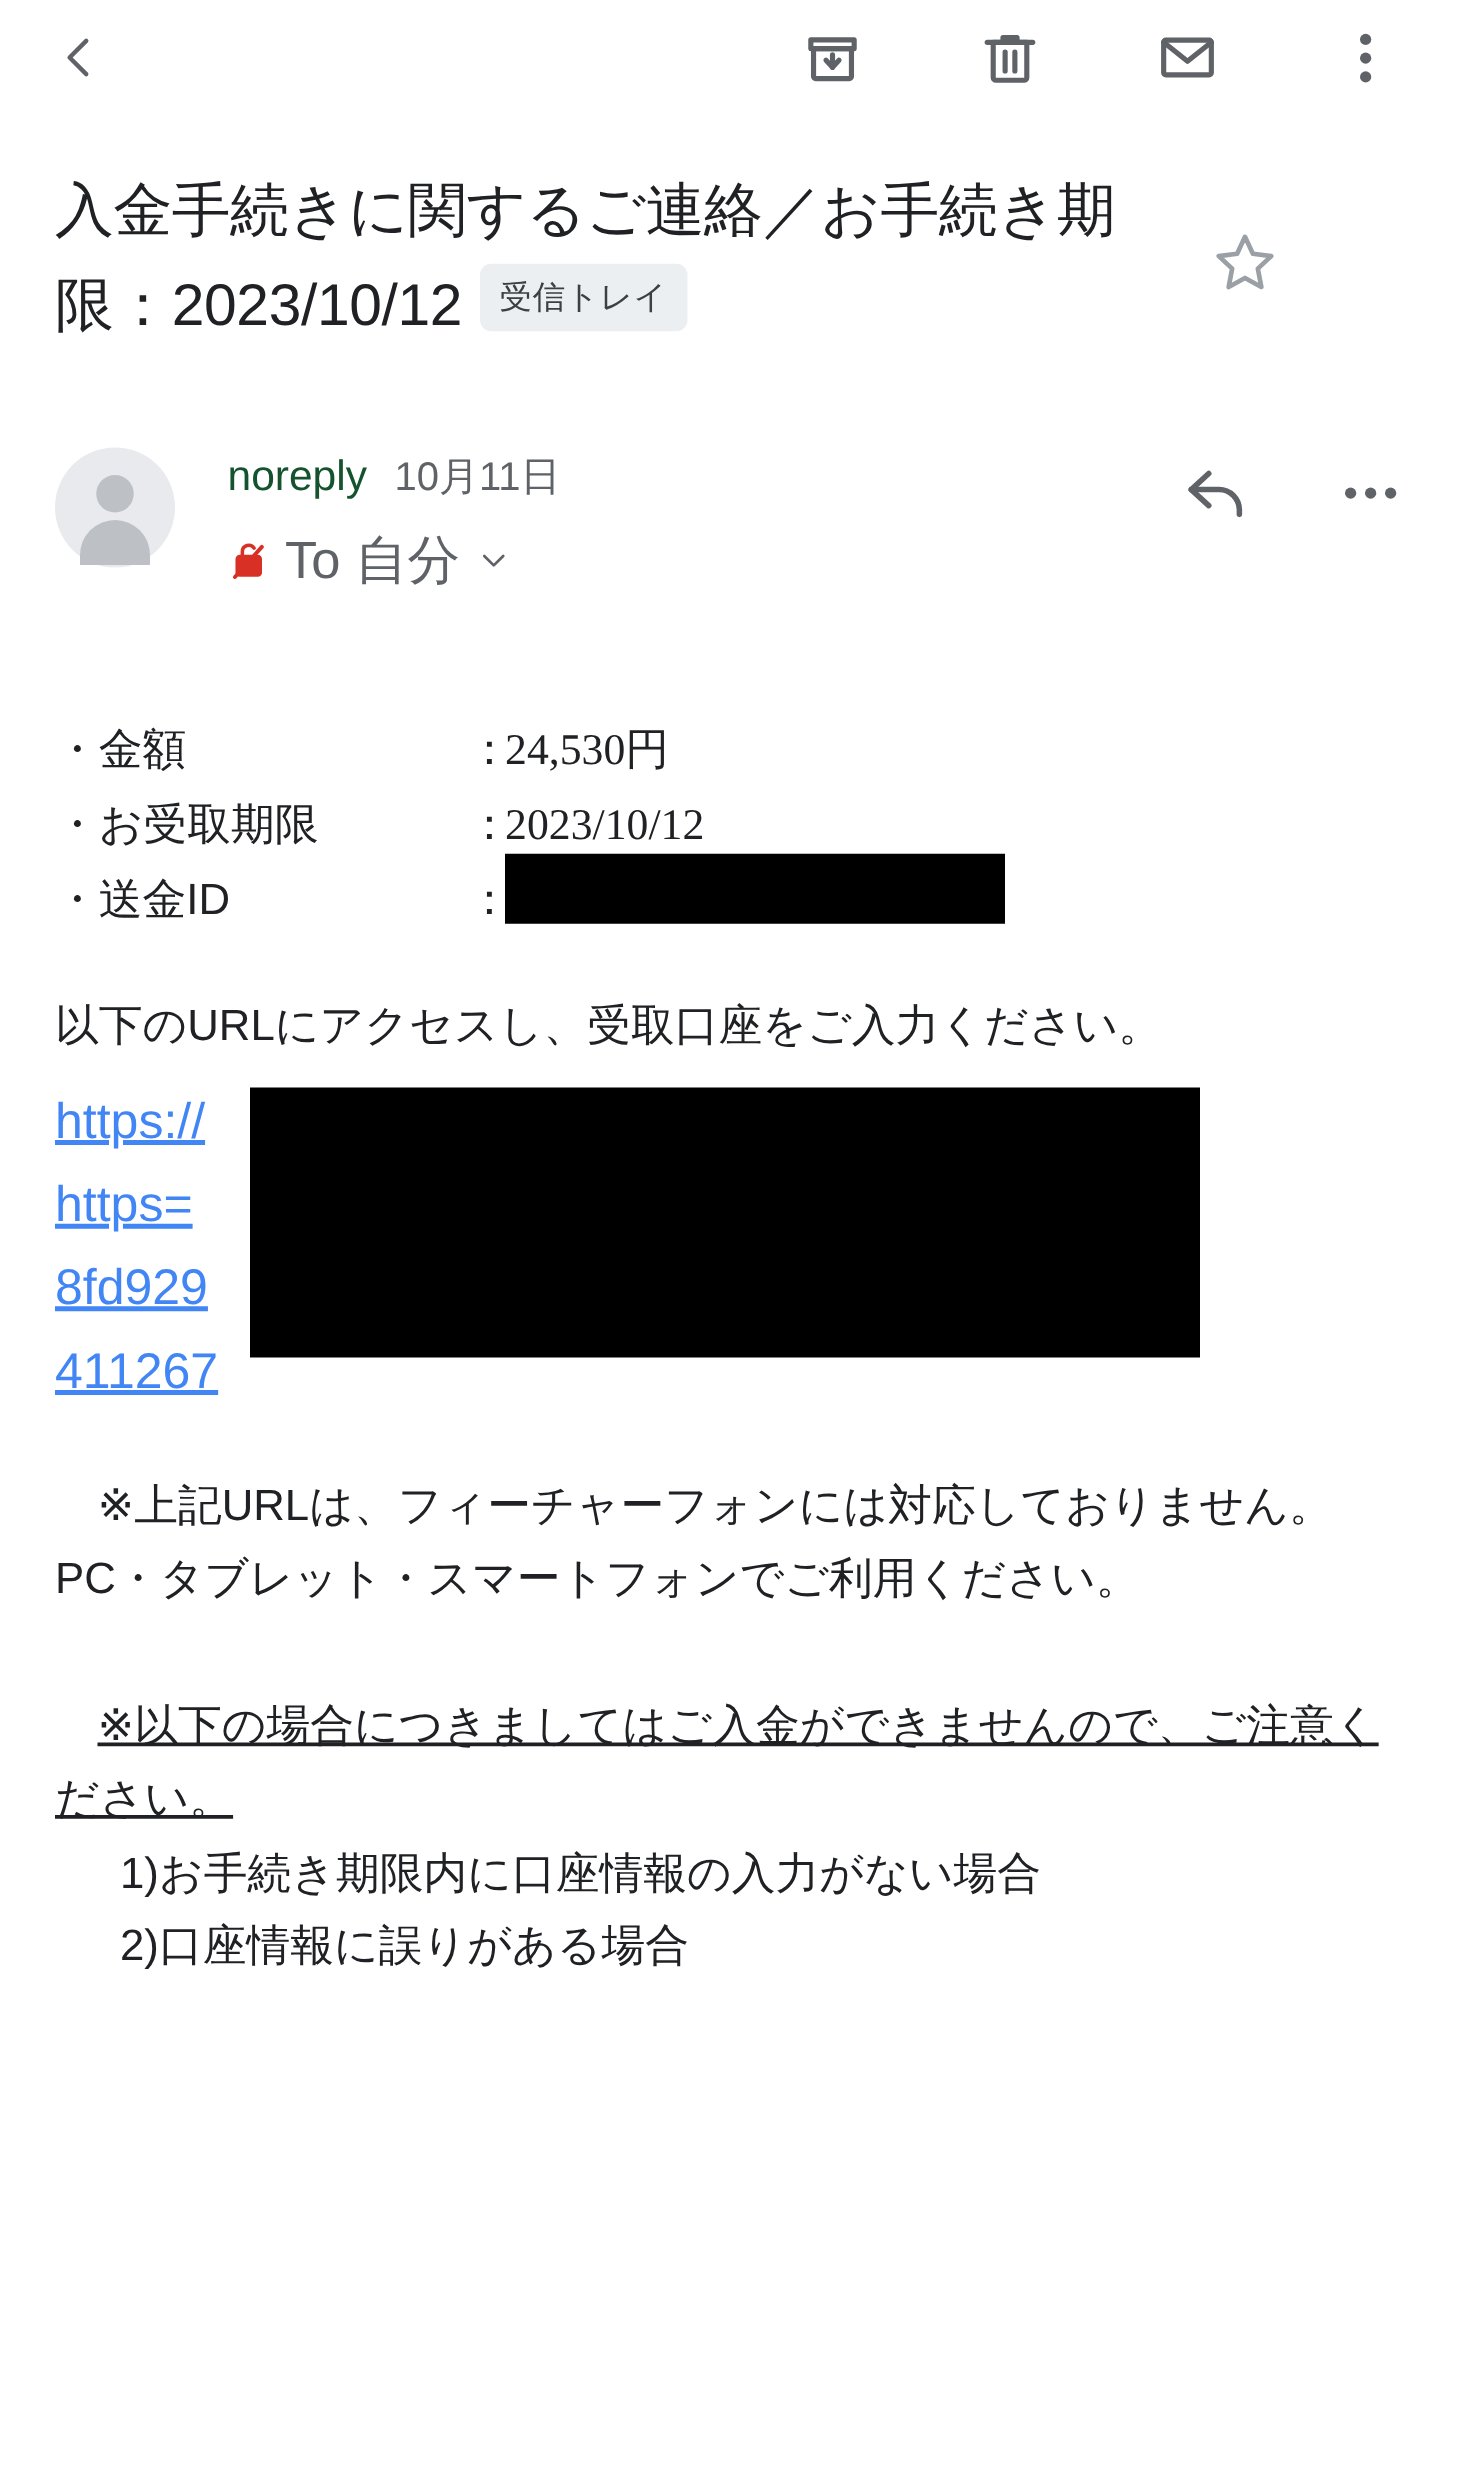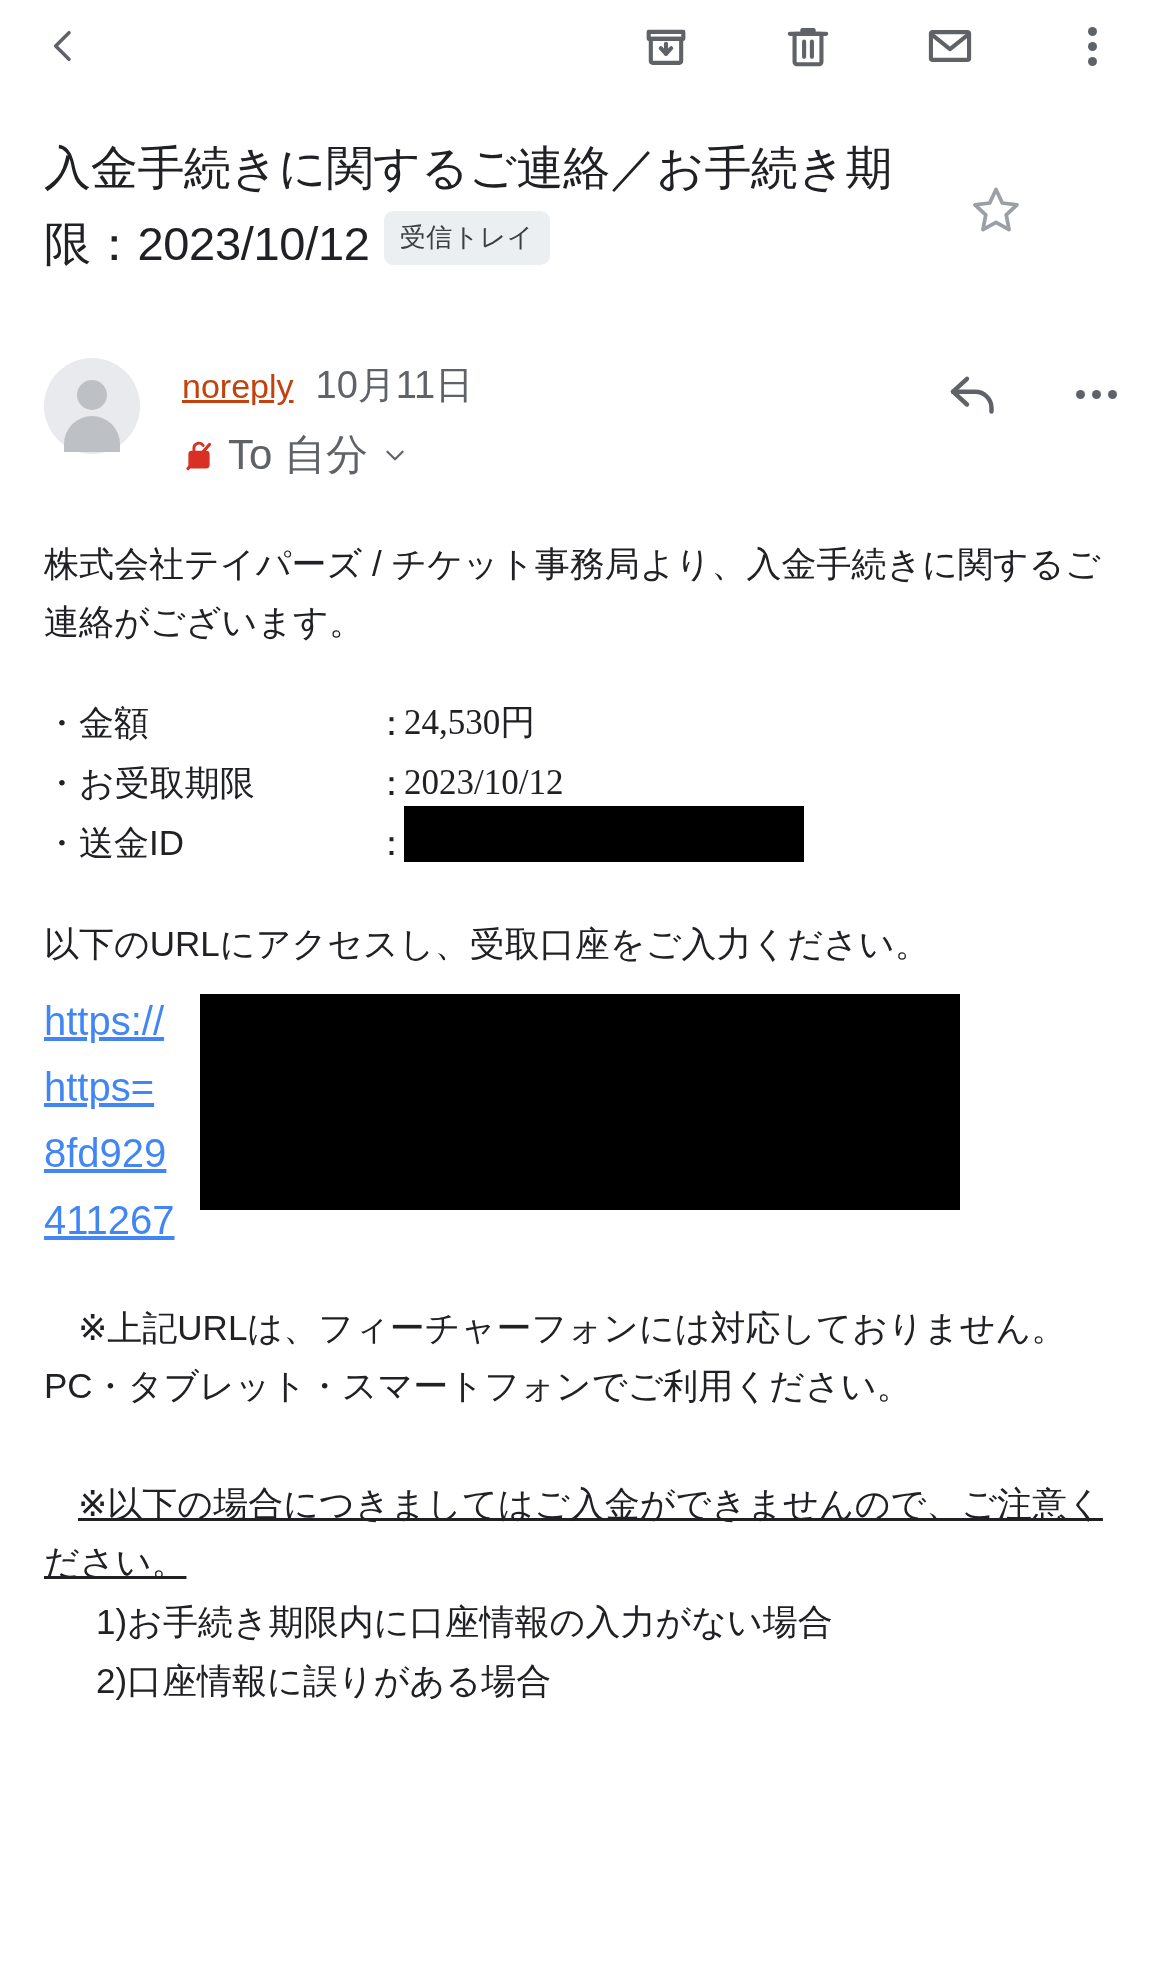--- a/index.html
+++ b/index.html
@@ -111,22 +111,22 @@
   }
   .avatar .body {
     position: absolute;
     width: 56px; height: 36px;
     border-radius: 28px 28px 0 0;
     background: #bdc1c6;
     left: 20px; top: 58px;
   }
   .sender-meta { flex: 1; padding-left: 42px; padding-top: 6px; }
   .sender-line1 { display: flex; align-items: baseline; }
-  .sender-name { font-size: 34px; color: #c2410c; font-weight: 400; text-decoration: underline; }
-  .sender-date { font-size: 38px; color: #5f6368; margin-left: 22px; }
+  .sender-name { font-size: 34px; color: #14532d; font-weight: 400; }
+  .sender-date { font-size: 32px; color: #5f6368; margin-left: 22px; }
   .sender-line2 {
     display: flex; align-items: center;
     margin-top: 16px;
   }
   .lock-icon { width: 34px; height: 34px; flex: none; margin-right: 12px; }
   .to-text { font-size: 42px; color: #5f6368; }
   .chev-down { margin-left: 14px; color: #5f6368; width: 26px; height: 26px; }
   .sender-actions {
     display: flex; align-items: center; gap: 66px;
     padding-top: 12px; padding-right: 12px;
@@ -274,21 +274,20 @@
       <span class="dots-h">
         <i></i>
           <i></i>
           <i></i>
       </span>
     </div>
   </div>
 
   <div class="body-wrap">
 
-    <div class="para">株式会社テイパーズ / チケット事務局より、入金手続きに関するご連絡がございます。</div>
 
     <div class="kv-list">
       <div class="kv-row">
         <span class="kv-key">・金額</span>
         <span class="kv-sep">：</span>
         <span class="kv-val">24,530円</span>
       </div>
       <div class="kv-row">
         <span class="kv-key">・お受取期限</span>
         <span class="kv-sep">：</span>

